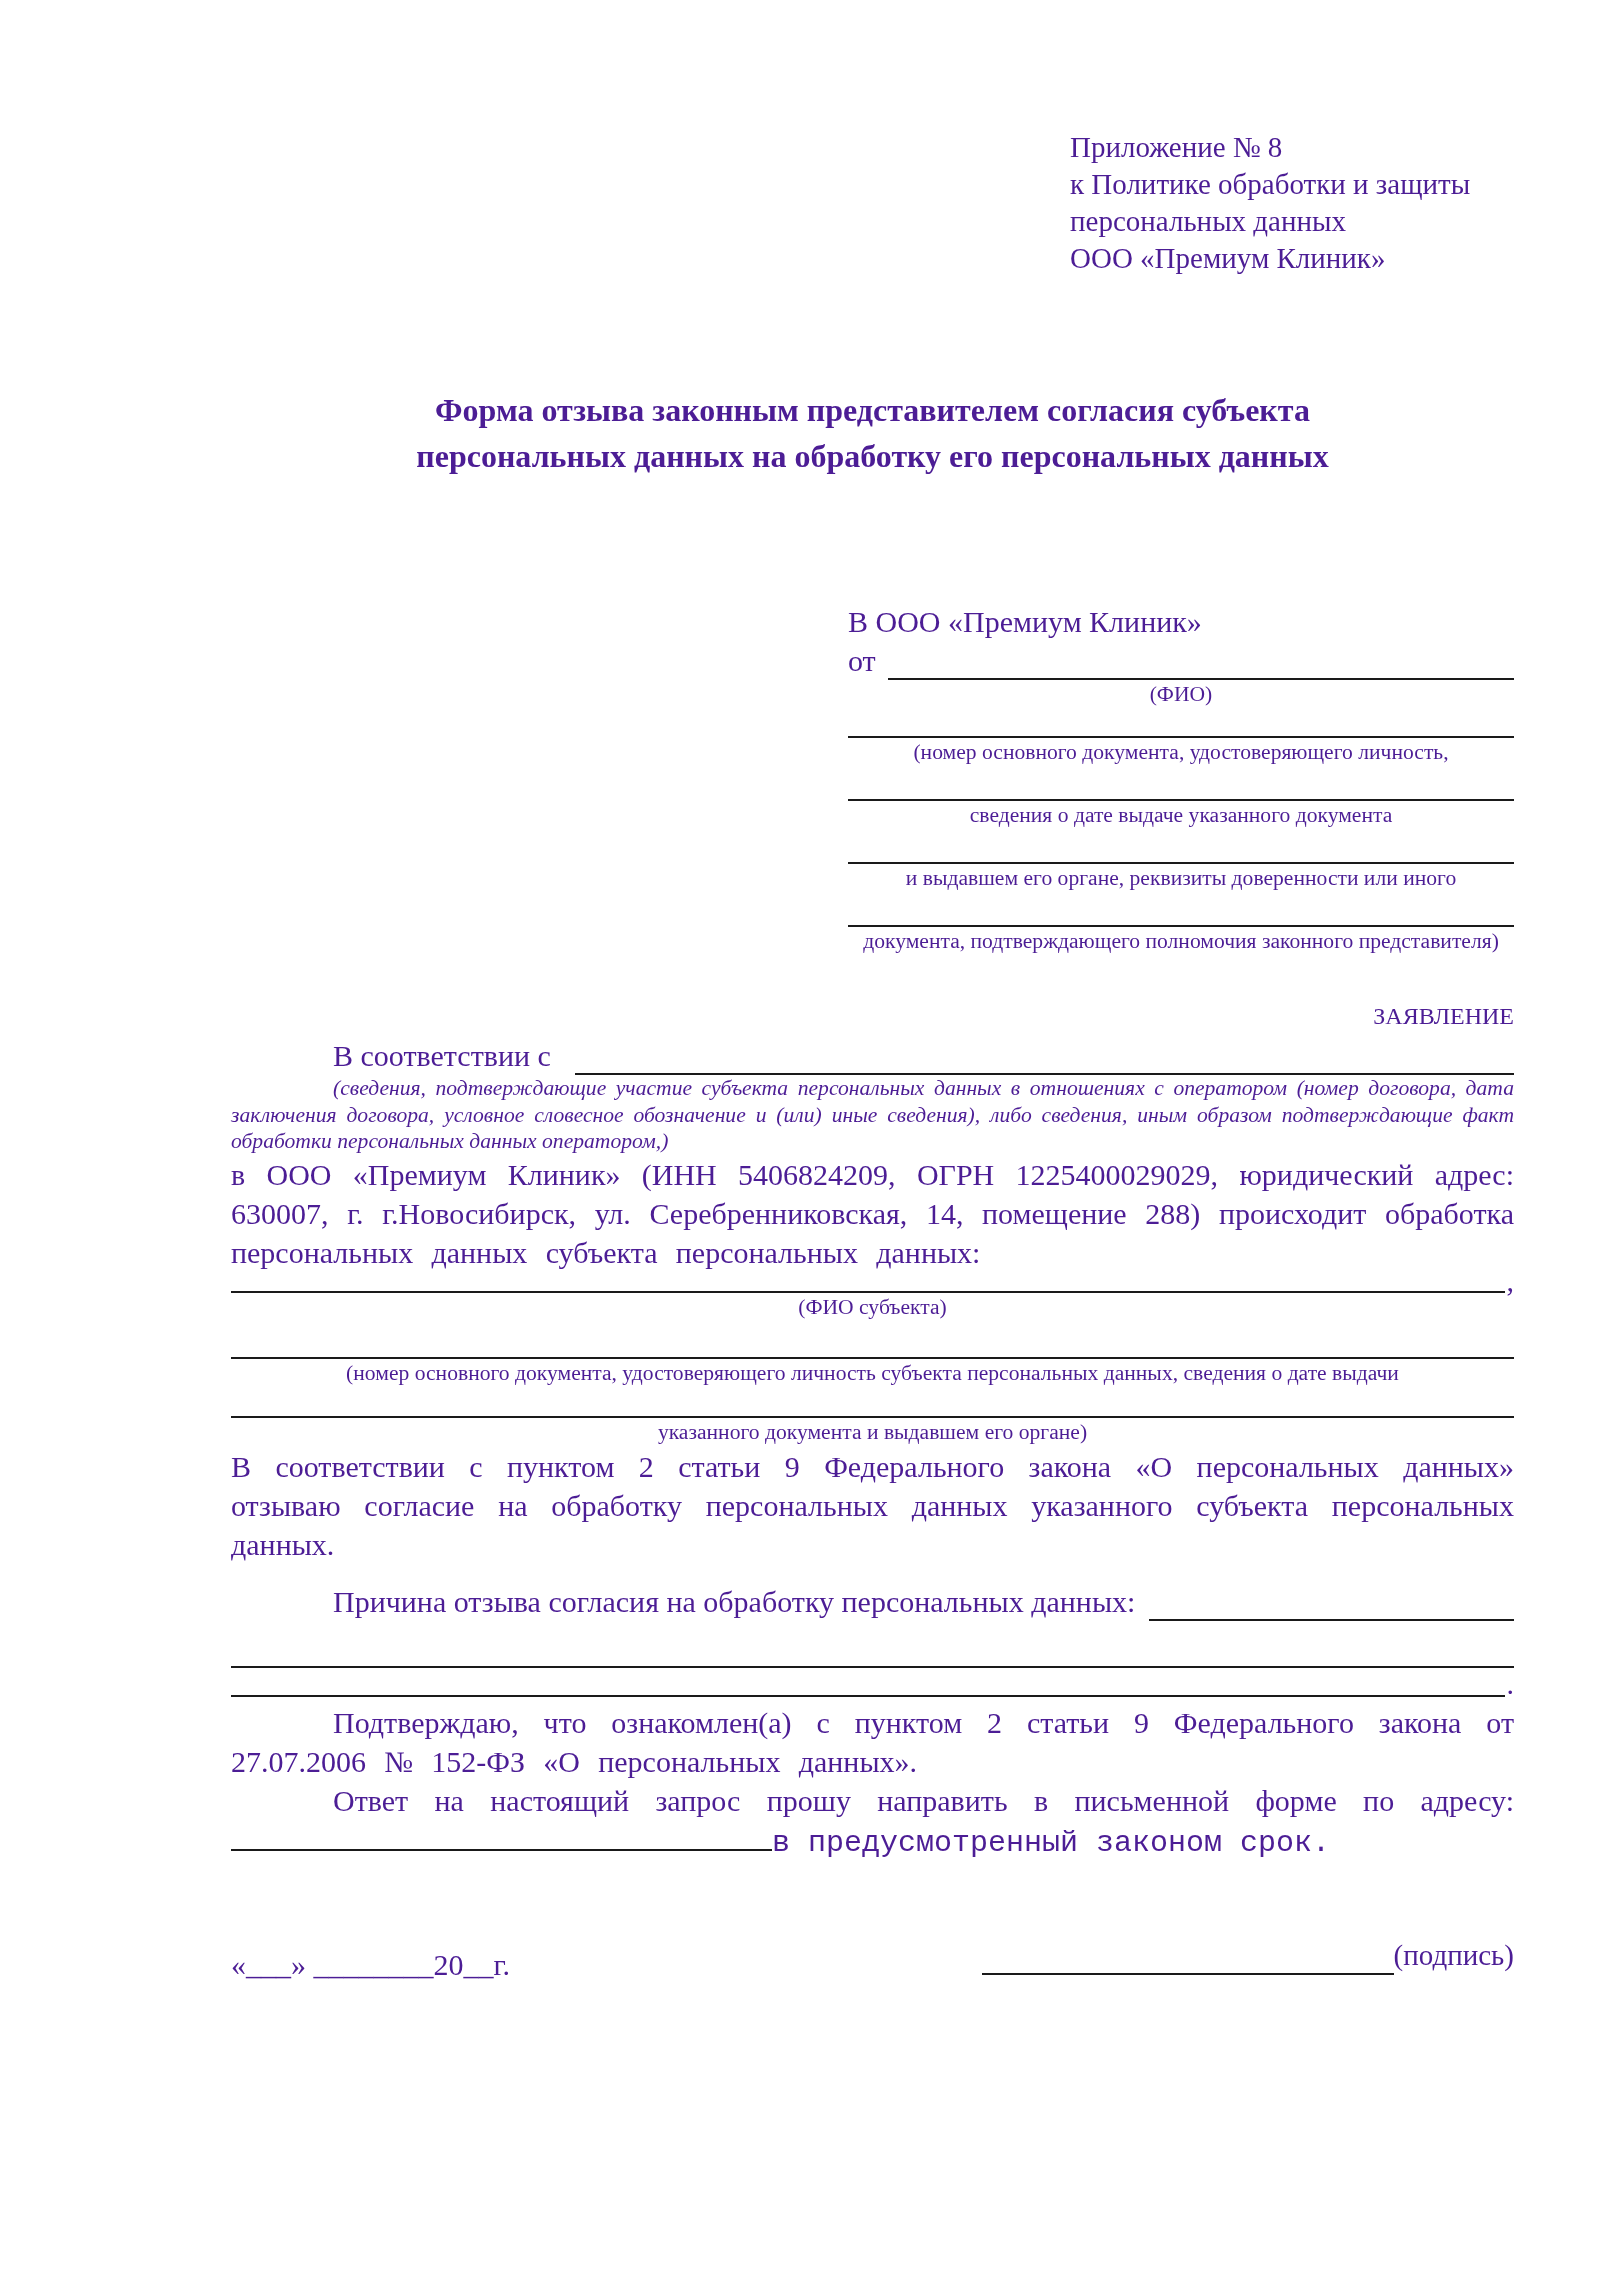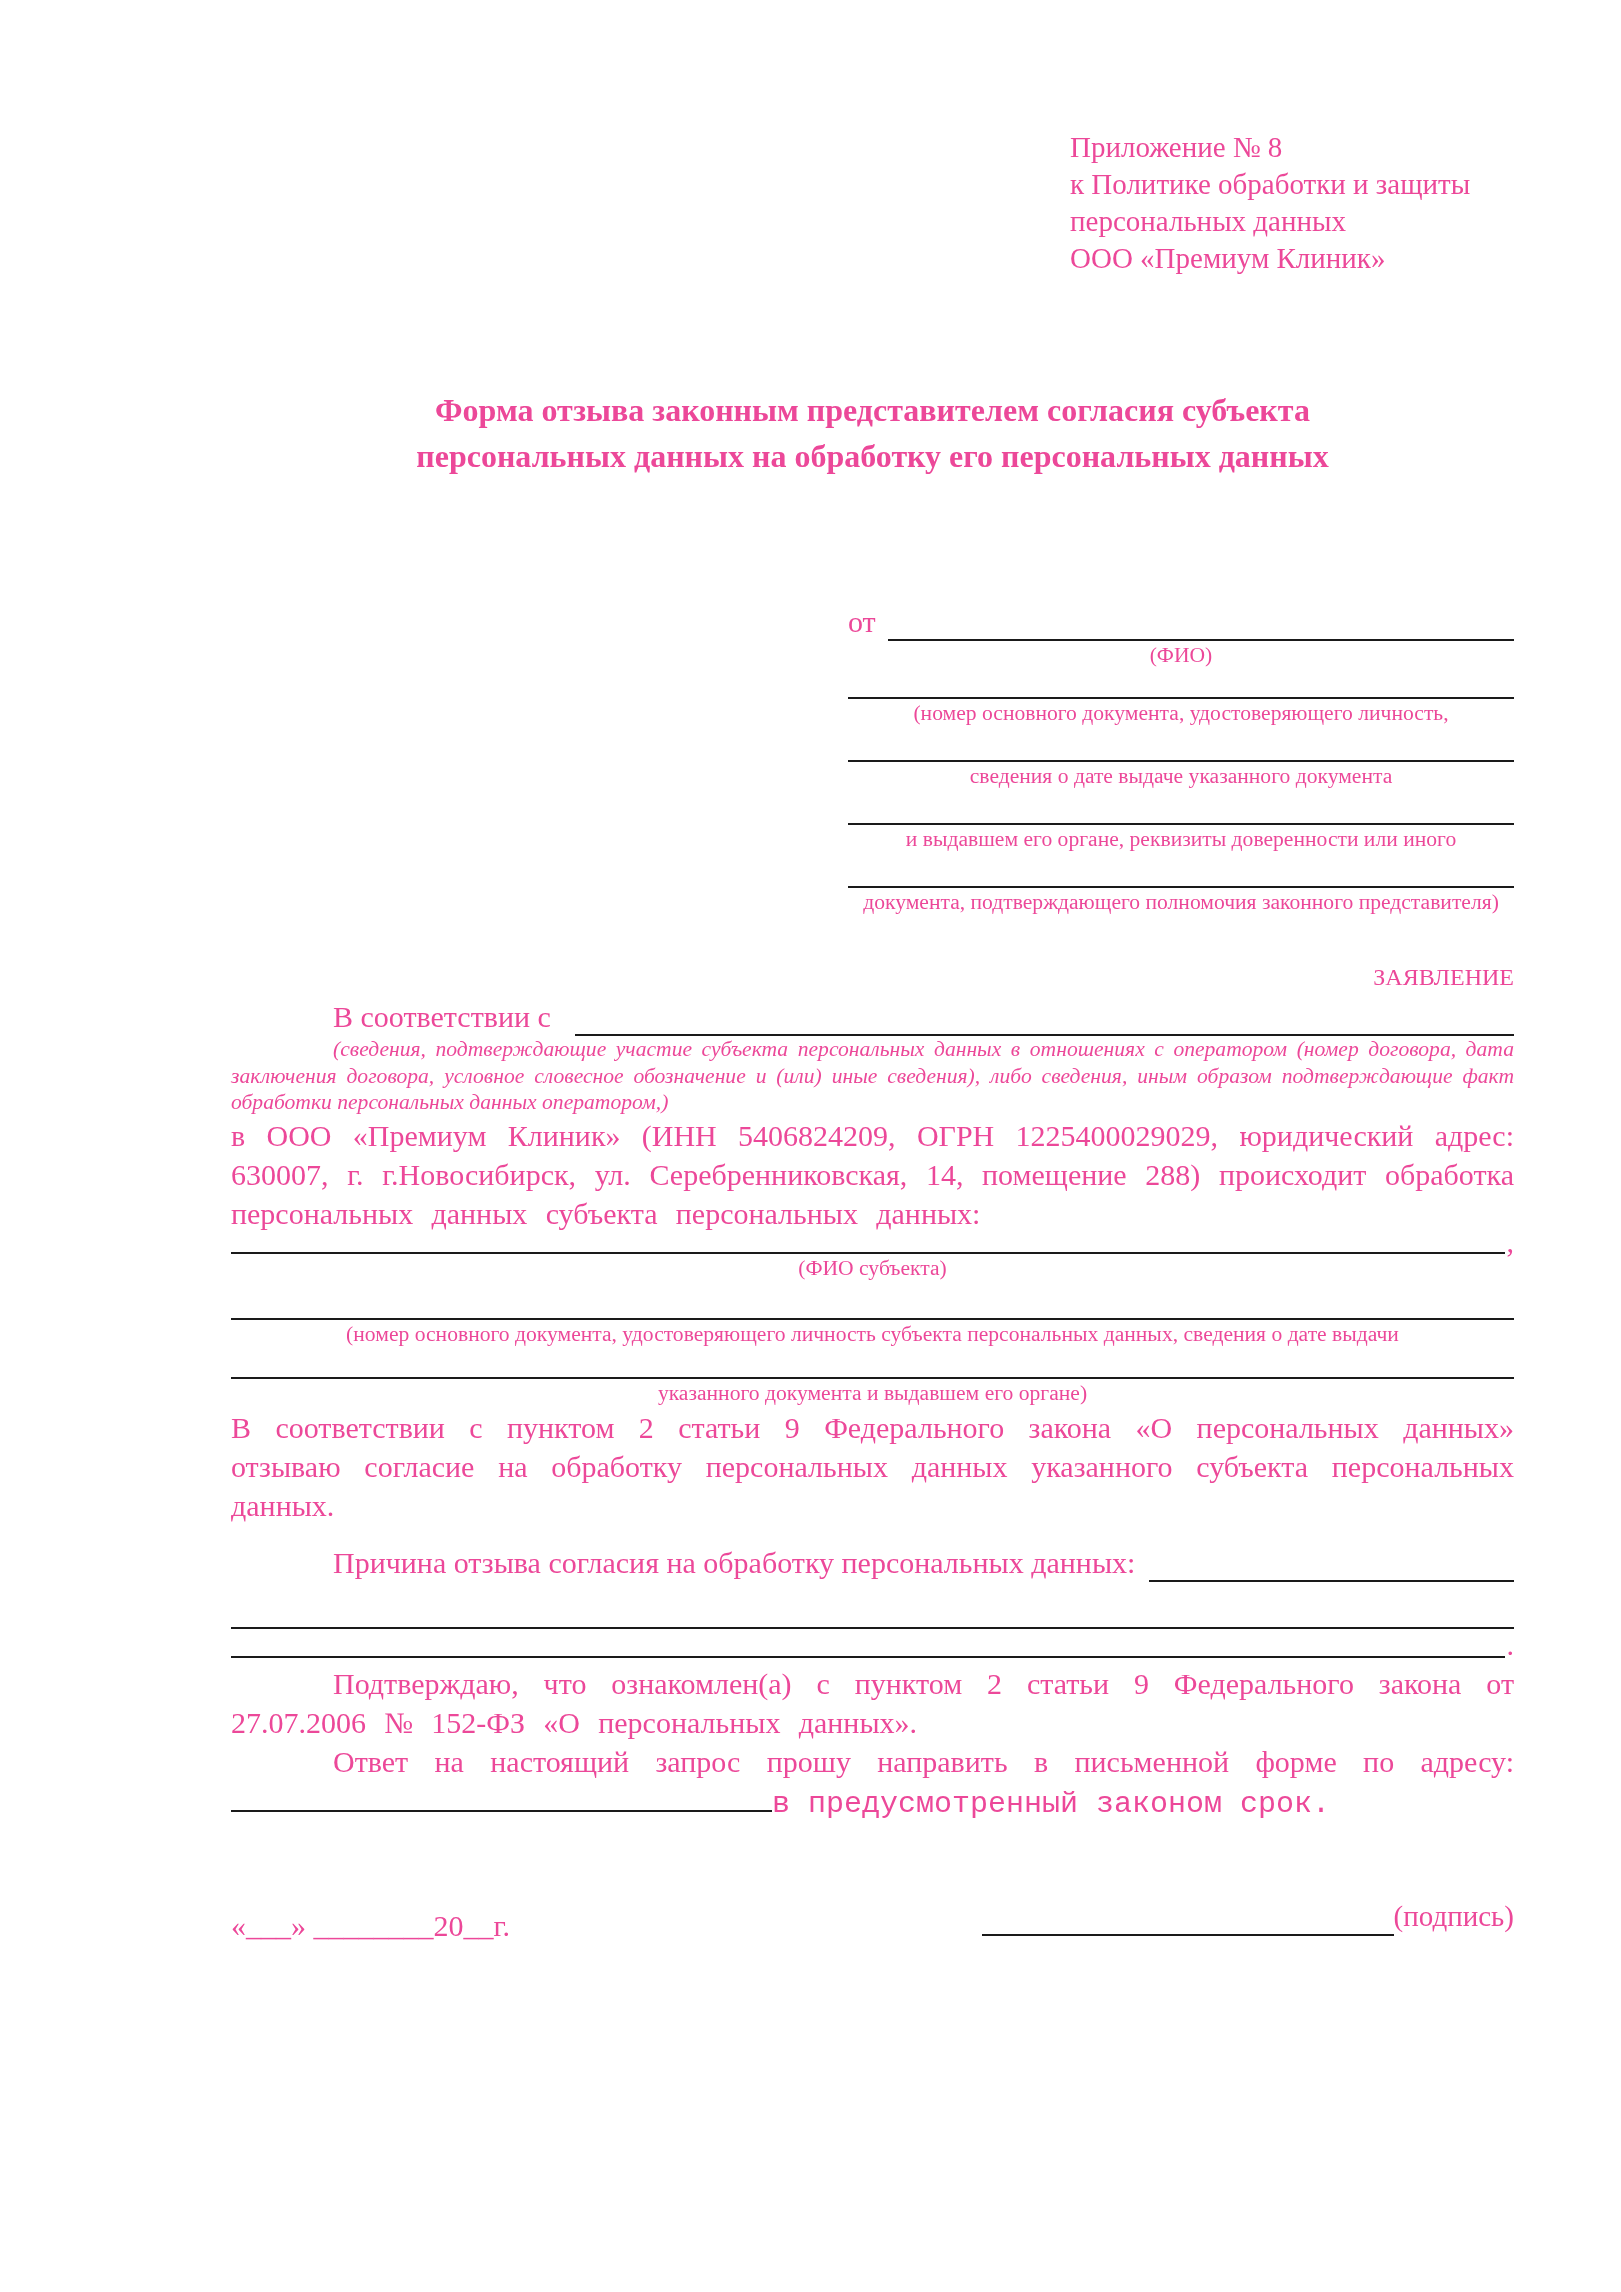--- a/index.html
+++ b/index.html
@@ -1,21 +1,21 @@
 <!DOCTYPE html>
 <html lang="ru"><head>
 <meta charset="utf-8">
 <style>
   html,body { margin:0; padding:0; background:#ffffff; }
   .page {
     position:relative;
     width:1621px; height:2293px;
     box-sizing:border-box;
     background:#ffffff;
-    color:#ec4899;
+    color:#4c1d95;
     font-family:"Liberation Serif","DejaVu Serif",serif;
     padding:129px 107px 0 231px;
     overflow:hidden;
   }
   
   .appendix { margin-left:839px; font-size:29px; line-height:37px; }
   
   .doc-title { margin-top:110px; text-align:center; font-weight:bold; font-size:32px; line-height:46px; }
   
   .addressee { margin-top:123px; margin-left:617px; }
@@ -64,20 +64,21 @@
     <div>персональных данных</div>
     <div>ООО «Премиум Клиник»</div>
   </div>
 
   <div class="doc-title">
     <div>Форма отзыва законным представителем согласия субъекта</div>
     <div>персональных данных на обработку его персональных данных</div>
   </div>
 
   <div class="addressee">
+    <div class="addr-to">В ООО «Премиум Клиник»</div>
     <div class="flexrow">
       <span class="from-label">от</span>
       <span class="fill"></span>
     </div>
     <div class="cap">(ФИО)</div>
 
     <div class="fline h28"></div>
     <div class="cap">(номер основного документа, удостоверяющего личность,</div>
 
     <div class="fline h33"></div>

